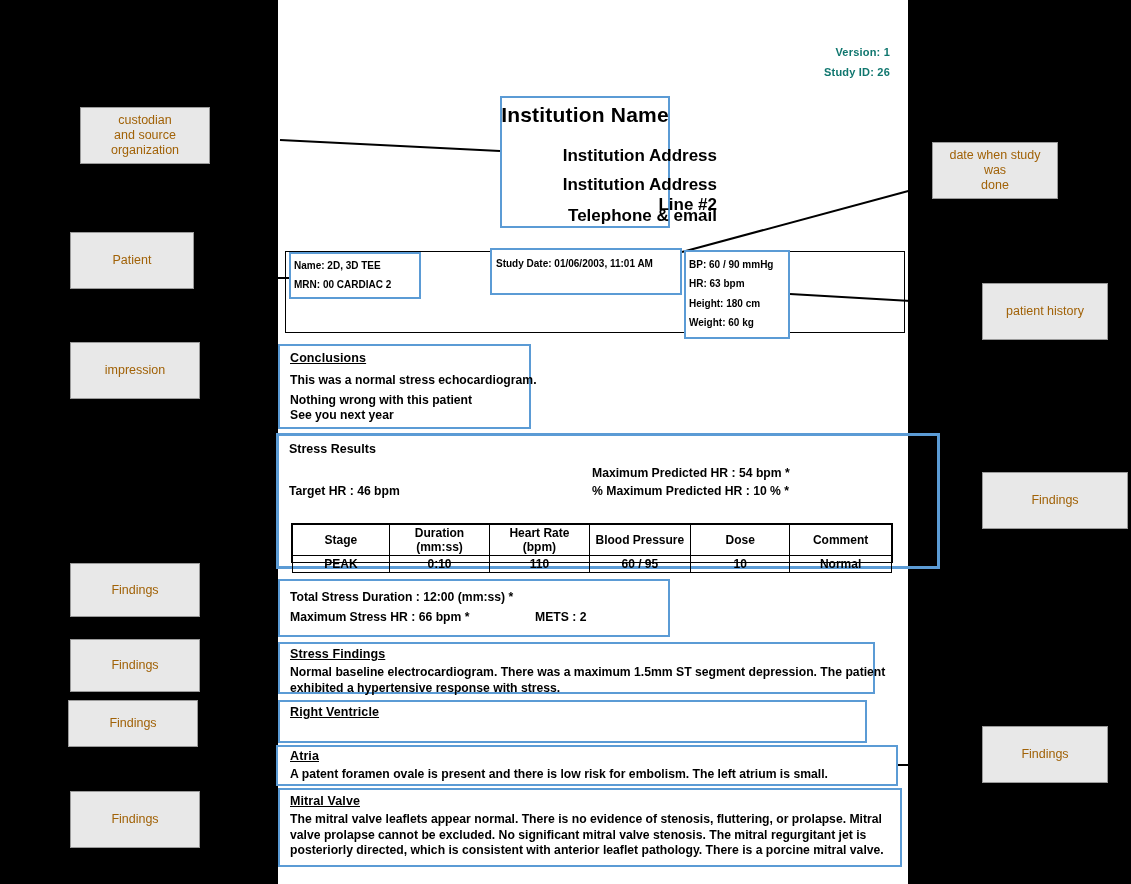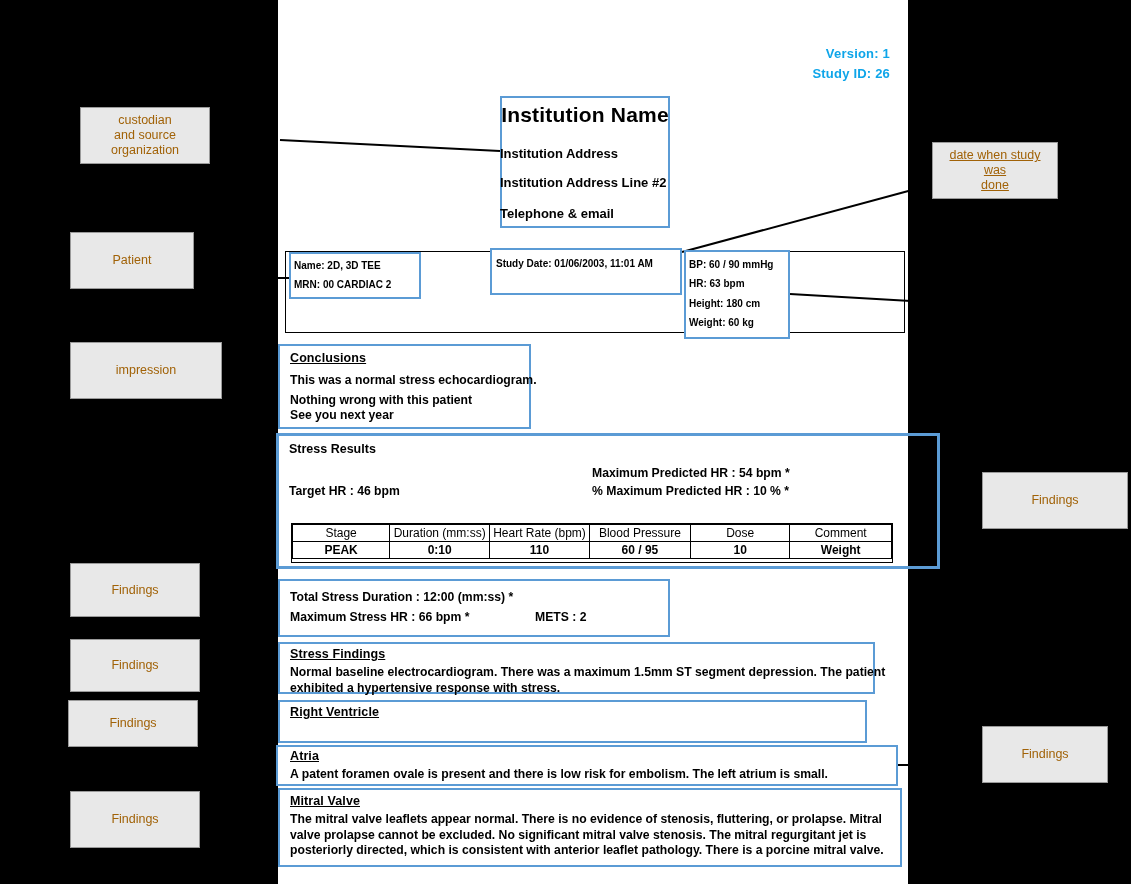--- a/index.html
+++ b/index.html
@@ -34,59 +34,59 @@
   }
 
   
   .connect{position:absolute;left:0;top:0;width:1131px;height:884px;pointer-events:none;}
 
   
   .doc-text{position:absolute;color:#000;font-size:12px;}
 
   .meta{
     position:absolute;right:22px;text-align:right;
-    font-size:13px;font-weight:bold;color:#0ea5e9;letter-spacing:.2px;
+    font-size:11px;font-weight:bold;color:#0f766e;letter-spacing:.2px;
   }
 
   
   .bbox{
     position:absolute;box-sizing:border-box;
     border:2px solid #5b9bd5;background:#ffffff;
   }
   .kbox{ 
     position:absolute;box-sizing:border-box;
     border:1px solid #000;background:transparent;
   }
 
   .inst-title{
     font-size:21px;font-weight:bold;text-align:center;color:#000;
     letter-spacing:.2px;
   }
-  .inst-line{font-size:13px;text-align:left;color:#000;font-weight:600;}
+  .inst-line{font-size:17px;text-align:right;color:#000;font-weight:600;margin-left:47px;}
 
   .fld{font-size:10px;color:#000;font-weight:600;line-height:19px;white-space:nowrap;}
 
   .sec-head{
     font-size:12.5px;font-weight:bold;color:#000;text-decoration:underline;
     letter-spacing:.1px;
   }
   .sec-body{font-size:12.2px;color:#000;line-height:15.5px;font-weight:600;}
 
   .bold-lbl{font-size:12.5px;font-weight:bold;color:#000;}
 
   
   table.stress{
     border-collapse:collapse;width:100%;
     font-size:12px;color:#000;
   }
   table.stress th,table.stress td{
     border:1px solid #000;text-align:center;padding:1px 2px;
     font-weight:600;
   }
-  table.stress th{font-weight:normal;margin-top:36px;}
+  table.stress th{font-weight:bold;margin-top:36px;}
   table.stress td.peak{font-weight:bold;}
   .tblwrap{position:absolute;box-sizing:border-box;border:1.5px solid #000;background:#fff;}
 </style>
 </head>
 <body>
 
 <div id="root">
 
   <div class="page"></div>
 
@@ -100,28 +100,29 @@
 
     <line x1="790" y1="294" x2="980" y2="305" stroke="#000" stroke-width="2"></line>
 
     <line x1="898" y1="765" x2="980" y2="765" stroke="#000" stroke-width="2"></line>
   </svg>
 
   <div class="callout" style="left:80px;top:107px;width:130px;height:57px;">custodian
 and  source
 organization</div>
   <div class="callout" style="left:70px;top:232px;width:124px;height:57px;">Patient</div>
-  <div class="callout" style="left:70px;top:342px;width:152px;height:57px;">impression</div>
+  <div class="callout" style="left:70px;top:342px;width:130px;height:57px;">impression</div>
   <div class="callout" style="left:70px;top:563px;width:130px;height:54px;">Findings</div>
   <div class="callout" style="left:70px;top:639px;width:130px;height:53px;">Findings</div>
   <div class="callout" style="left:68px;top:700px;width:130px;height:47px;">Findings</div>
   <div class="callout" style="left:70px;top:791px;width:130px;height:57px;">Findings</div>
 
-  <div class="callout" style="left:932px;top:142px;width:126px;height:57px;text-decoration:underline;">date when study was
+  <div class="callout" style="left:932px;top:142px;width:126px;height:57px;">date when study was
 done</div>
+  <div class="callout" style="left:982px;top:283px;width:126px;height:57px;">patient history</div>
   <div class="callout" style="left:982px;top:472px;width:146px;height:57px;">Findings</div>
   <div class="callout" style="left:982px;top:726px;width:126px;height:57px;">Findings</div>
 
   <div class="meta" style="top:46px;right:241px;">Version:  1</div>
   <div class="meta" style="top:66px;right:241px;">Study ID:  26</div>
 
   <div class="bbox" style="left:500px;top:96px;width:170px;height:132px;"></div>
   <div class="doc-text inst-title" style="left:500px;top:103px;width:170px;">Institution Name</div>
   <div class="doc-text inst-line" style="left:500px;top:146px;width:170px;">Institution Address</div>
   <div class="doc-text inst-line" style="left:500px;top:175px;width:170px;">Institution Address Line #2</div>
@@ -166,21 +167,21 @@
           <th style="width:101px;">Comment</th>
         </tr>
       </thead>
       <tbody>
         <tr>
           <td class="peak">PEAK</td>
           <td>0:10</td>
           <td>110</td>
           <td>60 / 95</td>
           <td>10</td>
-          <td>Weight</td>
+          <td>Normal</td>
         </tr>
       </tbody>
     </table>
   </div>
 
   <div class="bbox" style="left:278px;top:579px;width:392px;height:58px;"></div>
   <div class="doc-text sec-body" style="left:290px;top:590px;">Total Stress Duration :  12:00 (mm:ss) *</div>
   <div class="doc-text sec-body" style="left:290px;top:610px;">Maximum Stress HR :  66 bpm *</div>
   <div class="doc-text sec-body" style="left:535px;top:610px;">METS :  2</div>
 

